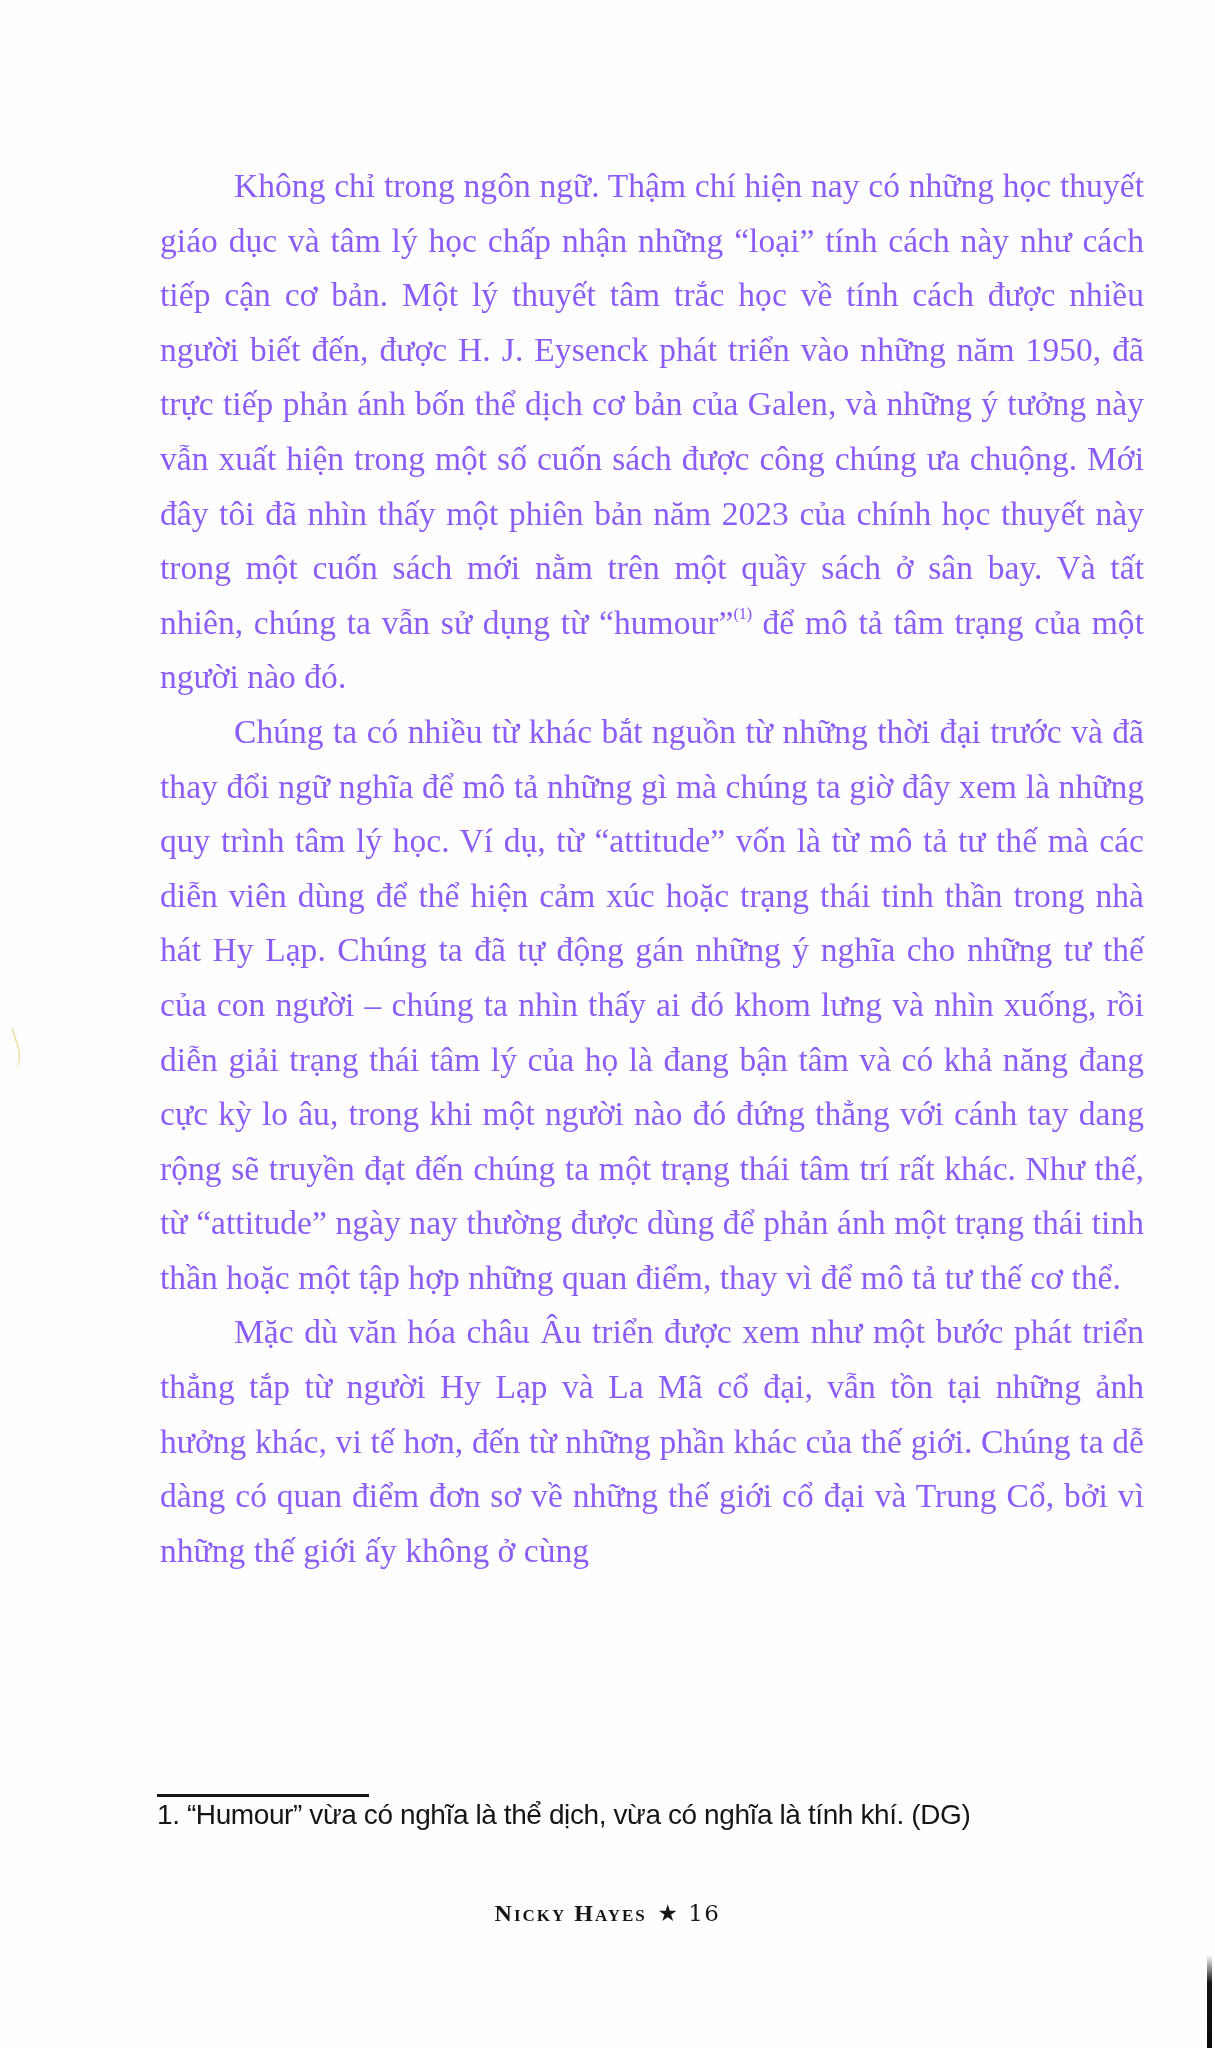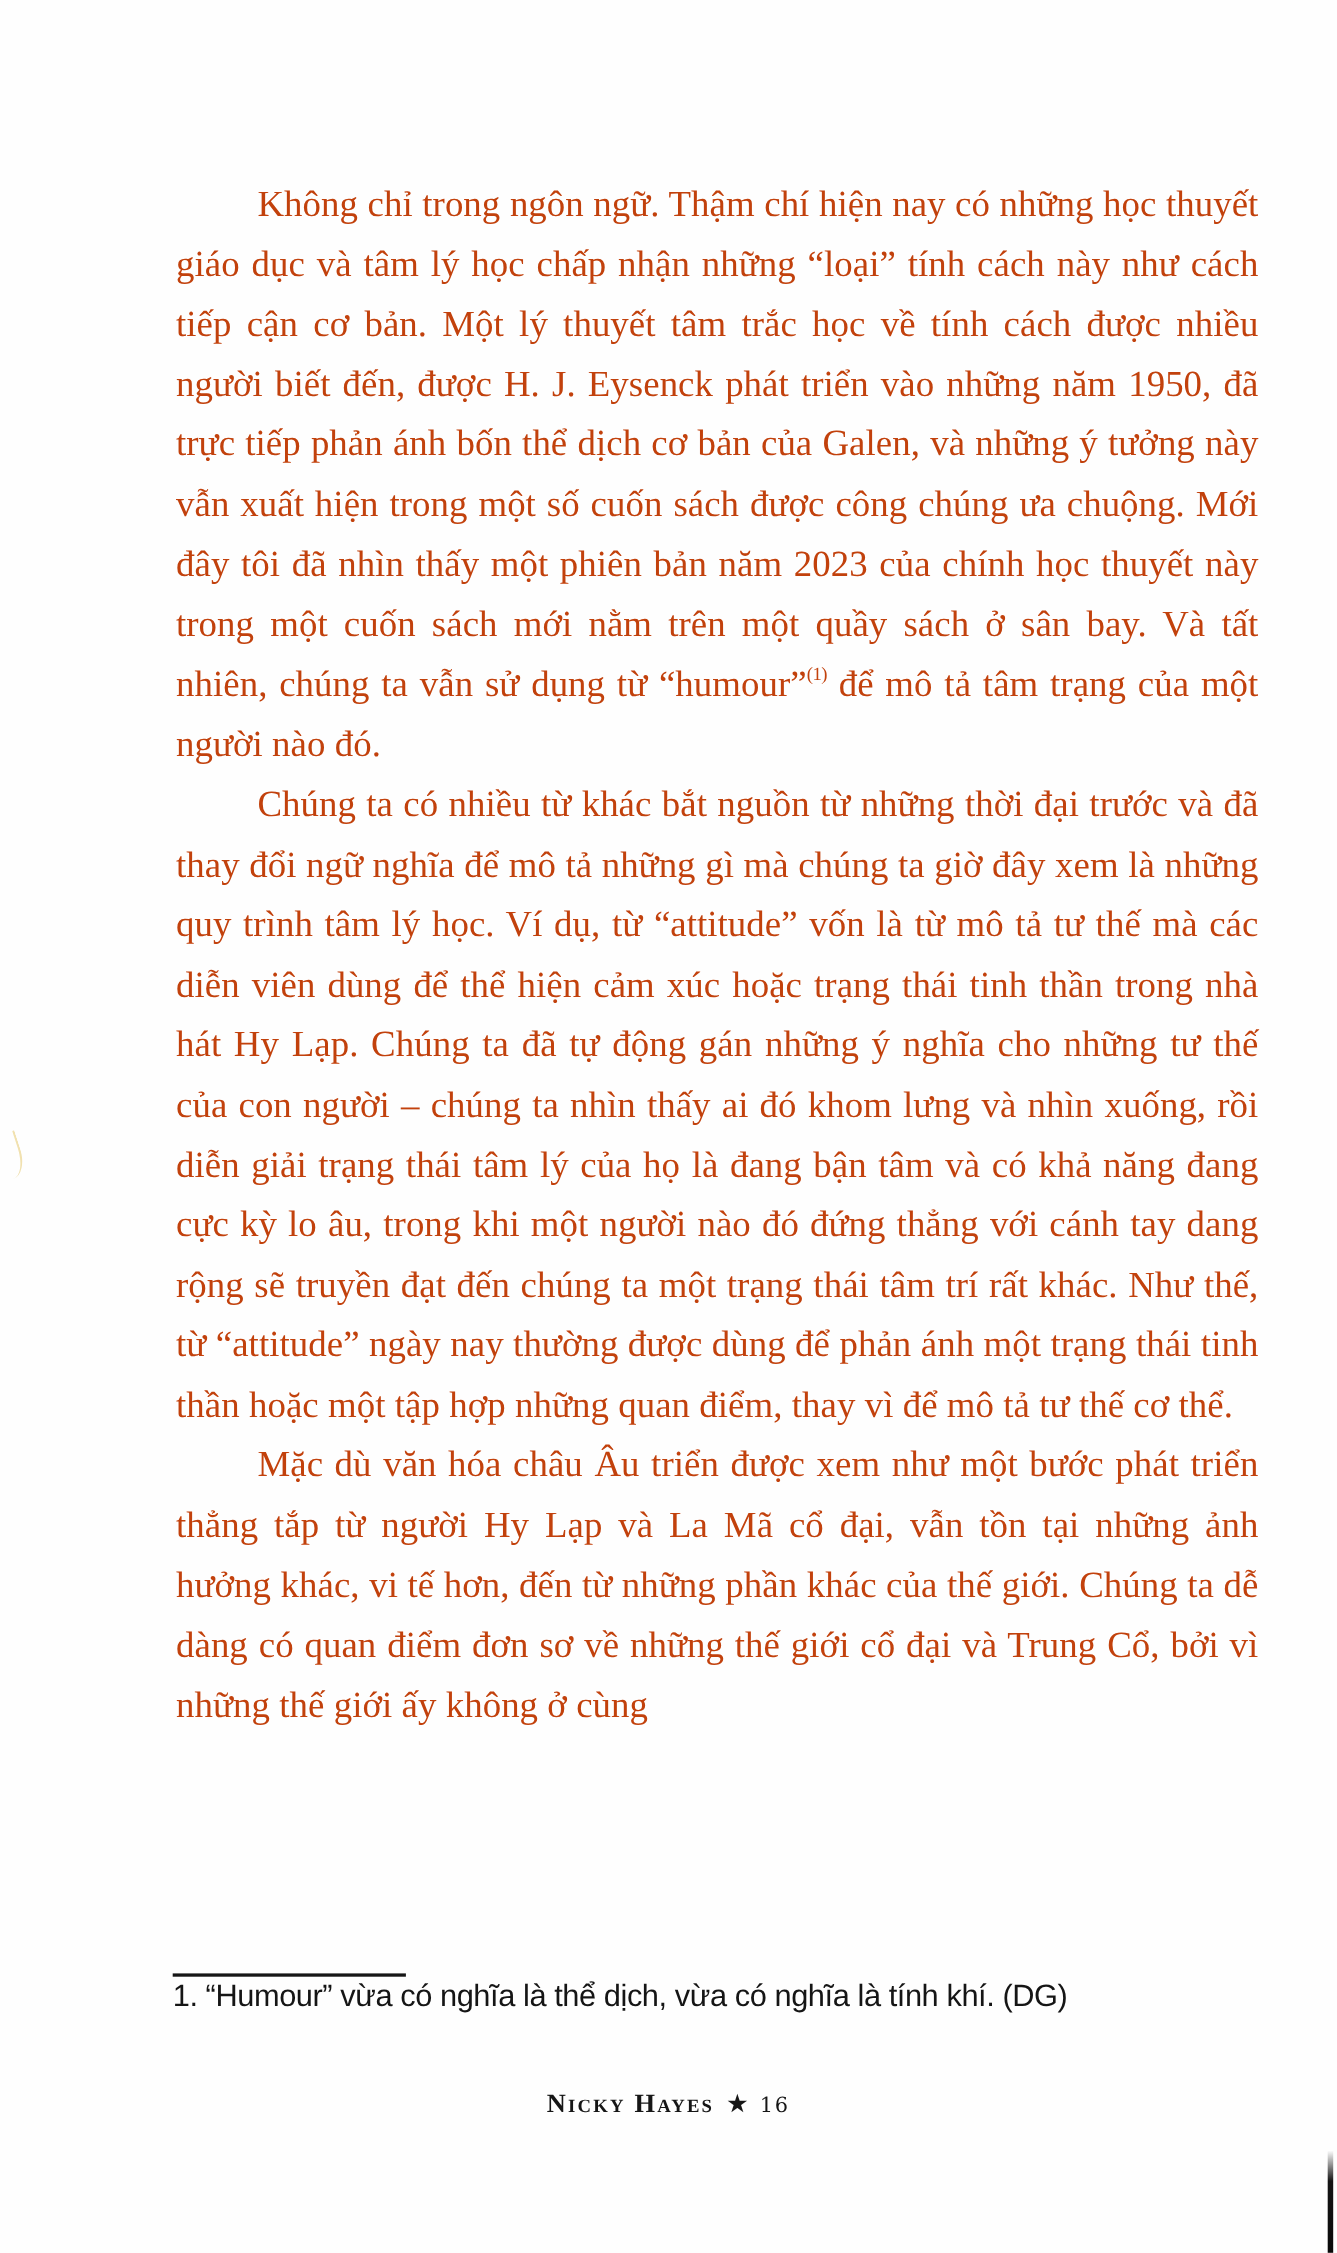--- a/index.html
+++ b/index.html
@@ -21,21 +21,21 @@
     width: 1215px; height: 2048px;
   }
   .body-text {
     position: absolute;
     left: 160px;
     top: 159px;
     width: 984px;
     font-family: "Liberation Serif", "DejaVu Serif", serif;
     font-size: 33.5px;
     line-height: 54.6px;
-    color: #c2410c;
+    color: #8b5cf6;
   }
   .body-text p {
     margin: 0;
     text-align: justify;
     text-indent: 74px;
     letter-spacing: 0.05px;
   }
   .body-text sup {
     font-size: 17px;
     line-height: 0;
@@ -80,21 +80,21 @@
   .page-footer .star {
     display: inline-block;
     margin: 0 10px 0 12px;
     font-size: 20px;
     position: relative;
     top: -1px;
   }
   .page-footer .num {
     font-weight: normal;
     font-family: "DejaVu Serif", serif;
-    font-size: 19px;
+    font-size: 23px;
   }
   .edge-bar {
     position: absolute;
     left: 1207px;
     top: 1955px;
     width: 5px;
     height: 93px;
     background: linear-gradient(to bottom, rgba(20,20,20,0) 0%, #141414 30%, #0a0a0a 100%);
   }
   .smudge {

